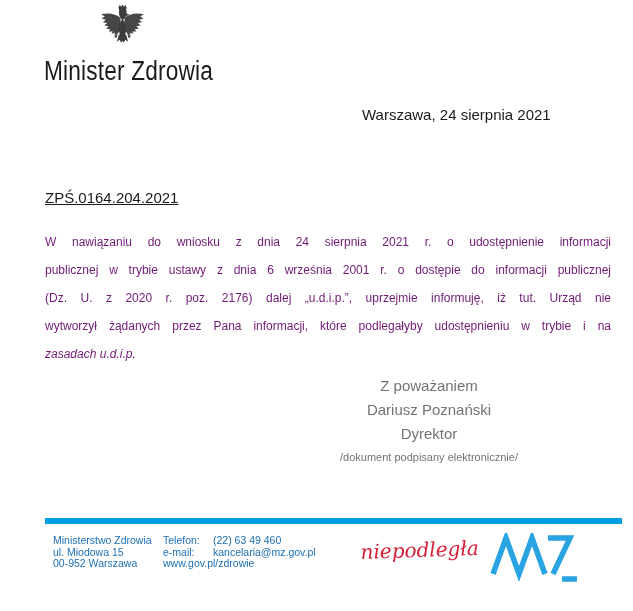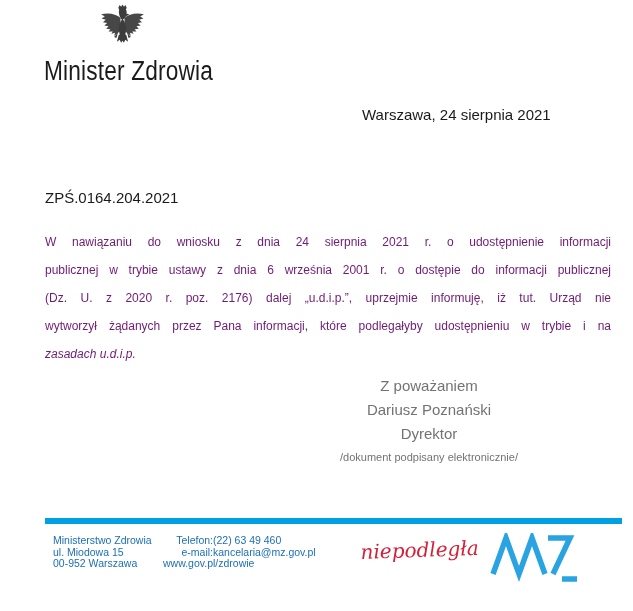--- a/index.html
+++ b/index.html
@@ -23,21 +23,21 @@
     letter-spacing: 0.2px;
   }
 
   .place-date {
     position: absolute; left: 362px; top: 106px;
     font-size: 15px; white-space: nowrap;
   }
 
   .ref {
     position: absolute; left: 45px; top: 189px;
-    font-size: 15px; white-space: nowrap;
+    font-size: 15px; white-space: nowrap; text-decoration: underline;
   }
 
   .body-text {
     position: absolute; left: 45px; top: 228px; width: 566px;
     font-size: 12px; line-height: 28px; color: #701a75;
   }
   .body-line { text-align: justify; text-align-last: justify; }
   .body-line.last { text-align: left; text-align-last: left; font-style: italic; }
 
   .closing {
@@ -52,21 +52,21 @@
 
   .footer-address {
     position: absolute; left: 53px; top: 535px;
     font-size: 10.5px; line-height: 11.5px; white-space: nowrap;
   }
   .footer-contact {
     position: absolute; left: 163px; top: 535px;
     font-size: 10.5px; line-height: 11.5px; white-space: nowrap;
   }
   .contact-row { display: flex; }
-  .contact-label { width: 50px; text-align: right; }
+  .contact-label { width: 50px; }
 
   .niepodlegla {
     position: absolute; left: 361px; top: 540px;
     font-family: "DejaVu Serif", serif; font-style: italic;
     font-size: 20px; white-space: nowrap;
     transform: rotate(-2deg); transform-origin: left bottom;
   }
 
   .mz-logo { position: absolute; left: 490px; top: 533px; width: 90px; height: 50px; }
 </style>

